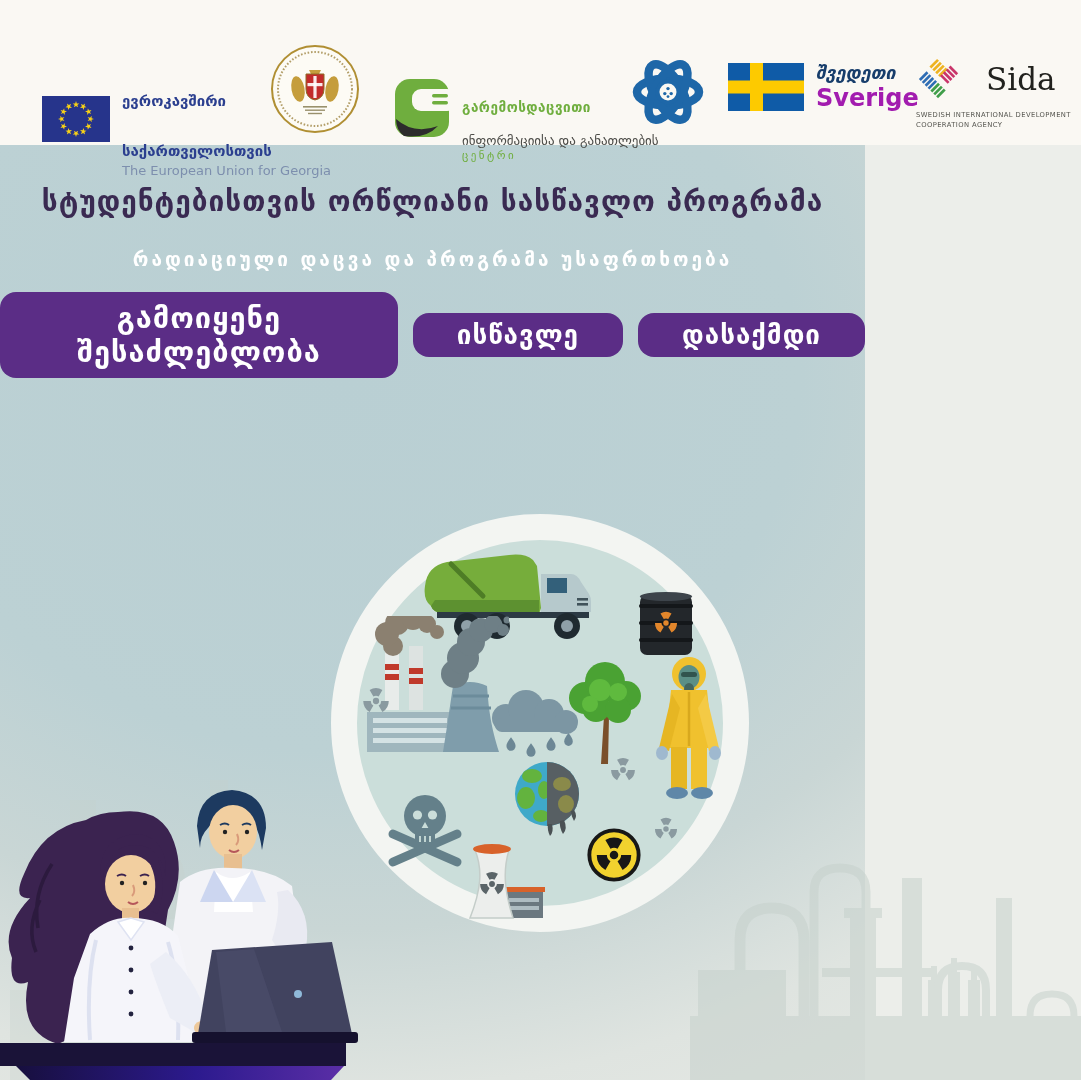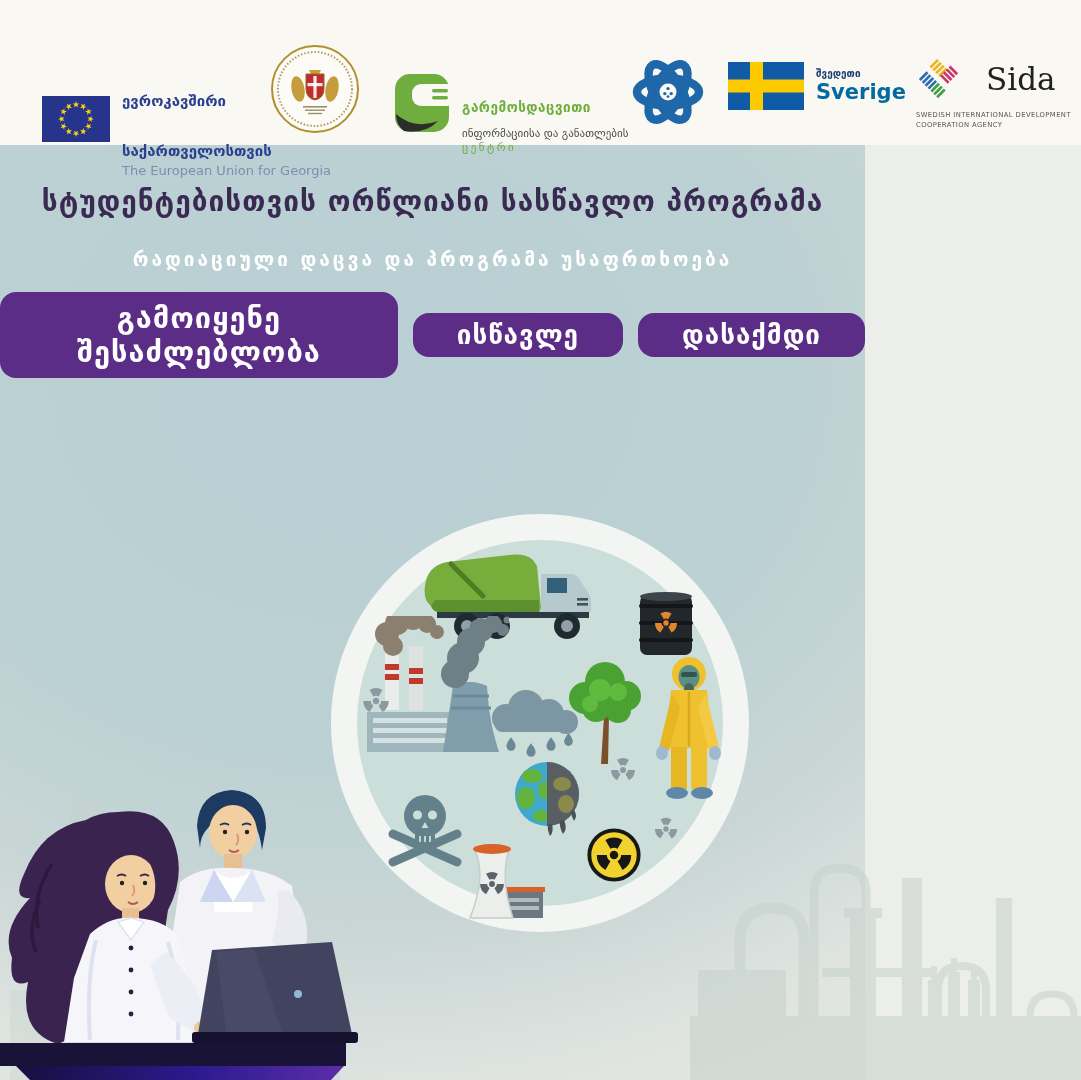--- a/index.html
+++ b/index.html
@@ -9,26 +9,26 @@
   .header{position:absolute;left:0;top:0;width:1081px;height:145px;background:#faf8f3;z-index:5;}
   .logo{position:absolute;display:flex;align-items:center;gap:12px;}
   .eu-logo{left:42px;top:60px;}
   .eu-text{line-height:1.2;}
   .eu-text .ka{color:#2b3f8f;font-size:15px;font-weight:bold;margin-top:32px;}
   .eu-text .en{color:#7d8fae;font-size:13px;margin-top:3px;}
   .seal-logo{left:270px;top:44px;}
   .eiec-logo{left:394px;top:54px;gap:10px;}
   .eiec-text{line-height:1.15;}
   .eiec-text .l1{color:#6fae3e;font-size:13.5px;font-weight:bold;letter-spacing:.5px;margin-top:46px;}
-  .eiec-text .l2{color:#4c4c48;font-size:11px;margin-top:12px;}
+  .eiec-text .l2{color:#4c4c48;font-size:13px;margin-top:18px;}
   .eiec-text .l3{color:#6fae3e;font-size:11px;letter-spacing:2.5px;margin-top:2px;}
   .atom-logo{left:622px;top:46px;}
   .sweden-logo{left:728px;top:62px;}
-  .sweden-text .ka{color:#173d6b;font-size:10px;font-weight:bold;}
-  .sweden-text .latin{color:#0369a1;font-size:21px;font-weight:bold;margin-top:1px;}
+  .sweden-text .ka{color:#173d6b;font-size:18px;font-weight:bold;font-style:italic;}
+  .sweden-text .latin{color:#a21caf;font-size:24px;font-weight:bold;margin-top:1px;}
   .sida-logo{left:916px;top:54px;display:block;}
   .sida-row{display:flex;align-items:center;gap:24px;}
   .sida-word{font-family:"DejaVu Serif",serif;font-size:31px;color:#21211d;}
   .sida-caption{margin-top:6px;font-size:6.8px;letter-spacing:.4px;color:#55554f;line-height:1.5;}
   
   .main{position:absolute;left:0;top:145px;width:865px;height:935px;
         background:radial-gradient(125% 95% at 40% 25%, #b9cfd3 0%, #bcd1d4 42%, #c9d6d5 62%, #dfe4e0 80%, #e7eae5 100%);}
   .title{position:absolute;left:0;top:40px;width:100%;text-align:center;
          color:#3a2a52;font-size:28px;font-weight:600;letter-spacing:1px;}
   .subtitle{position:absolute;left:0;top:103px;width:100%;text-align:center;

